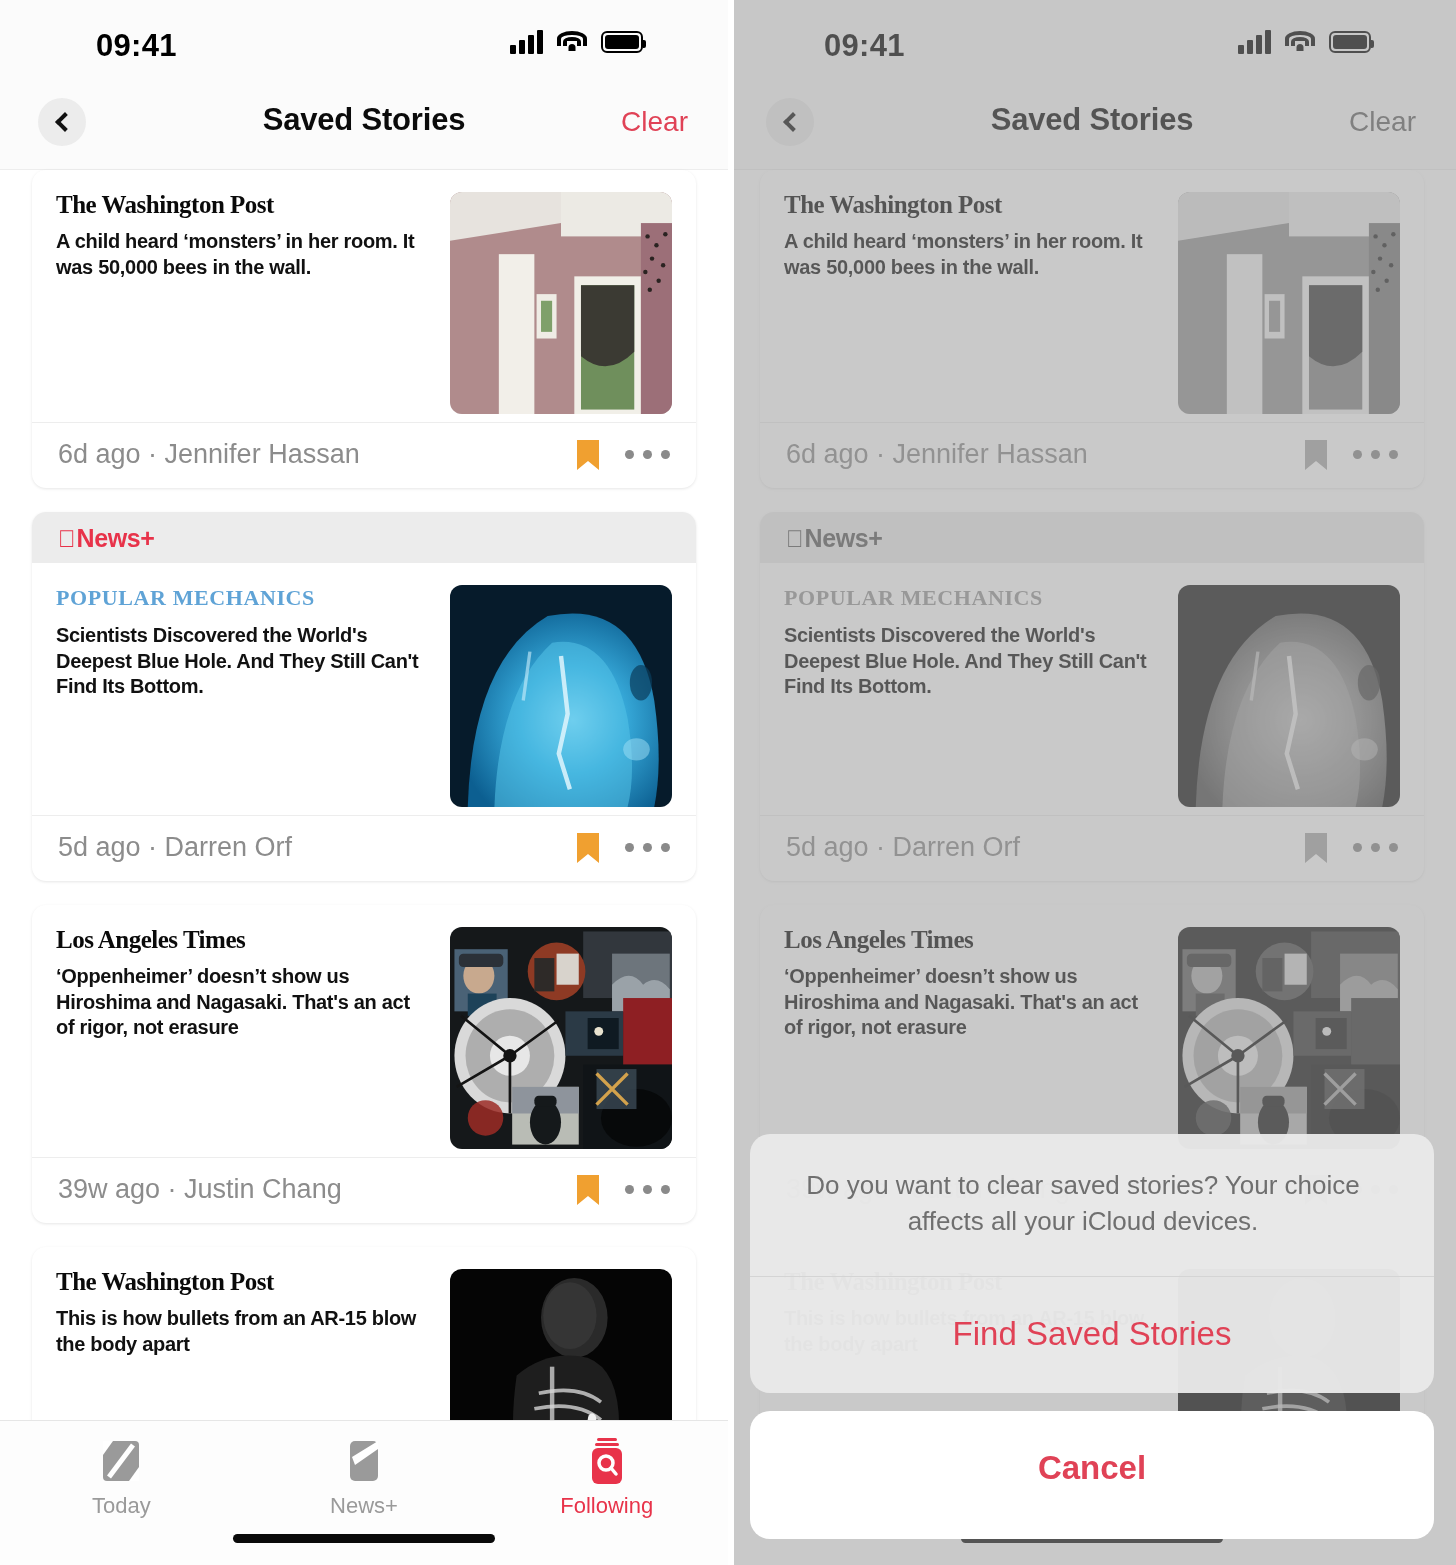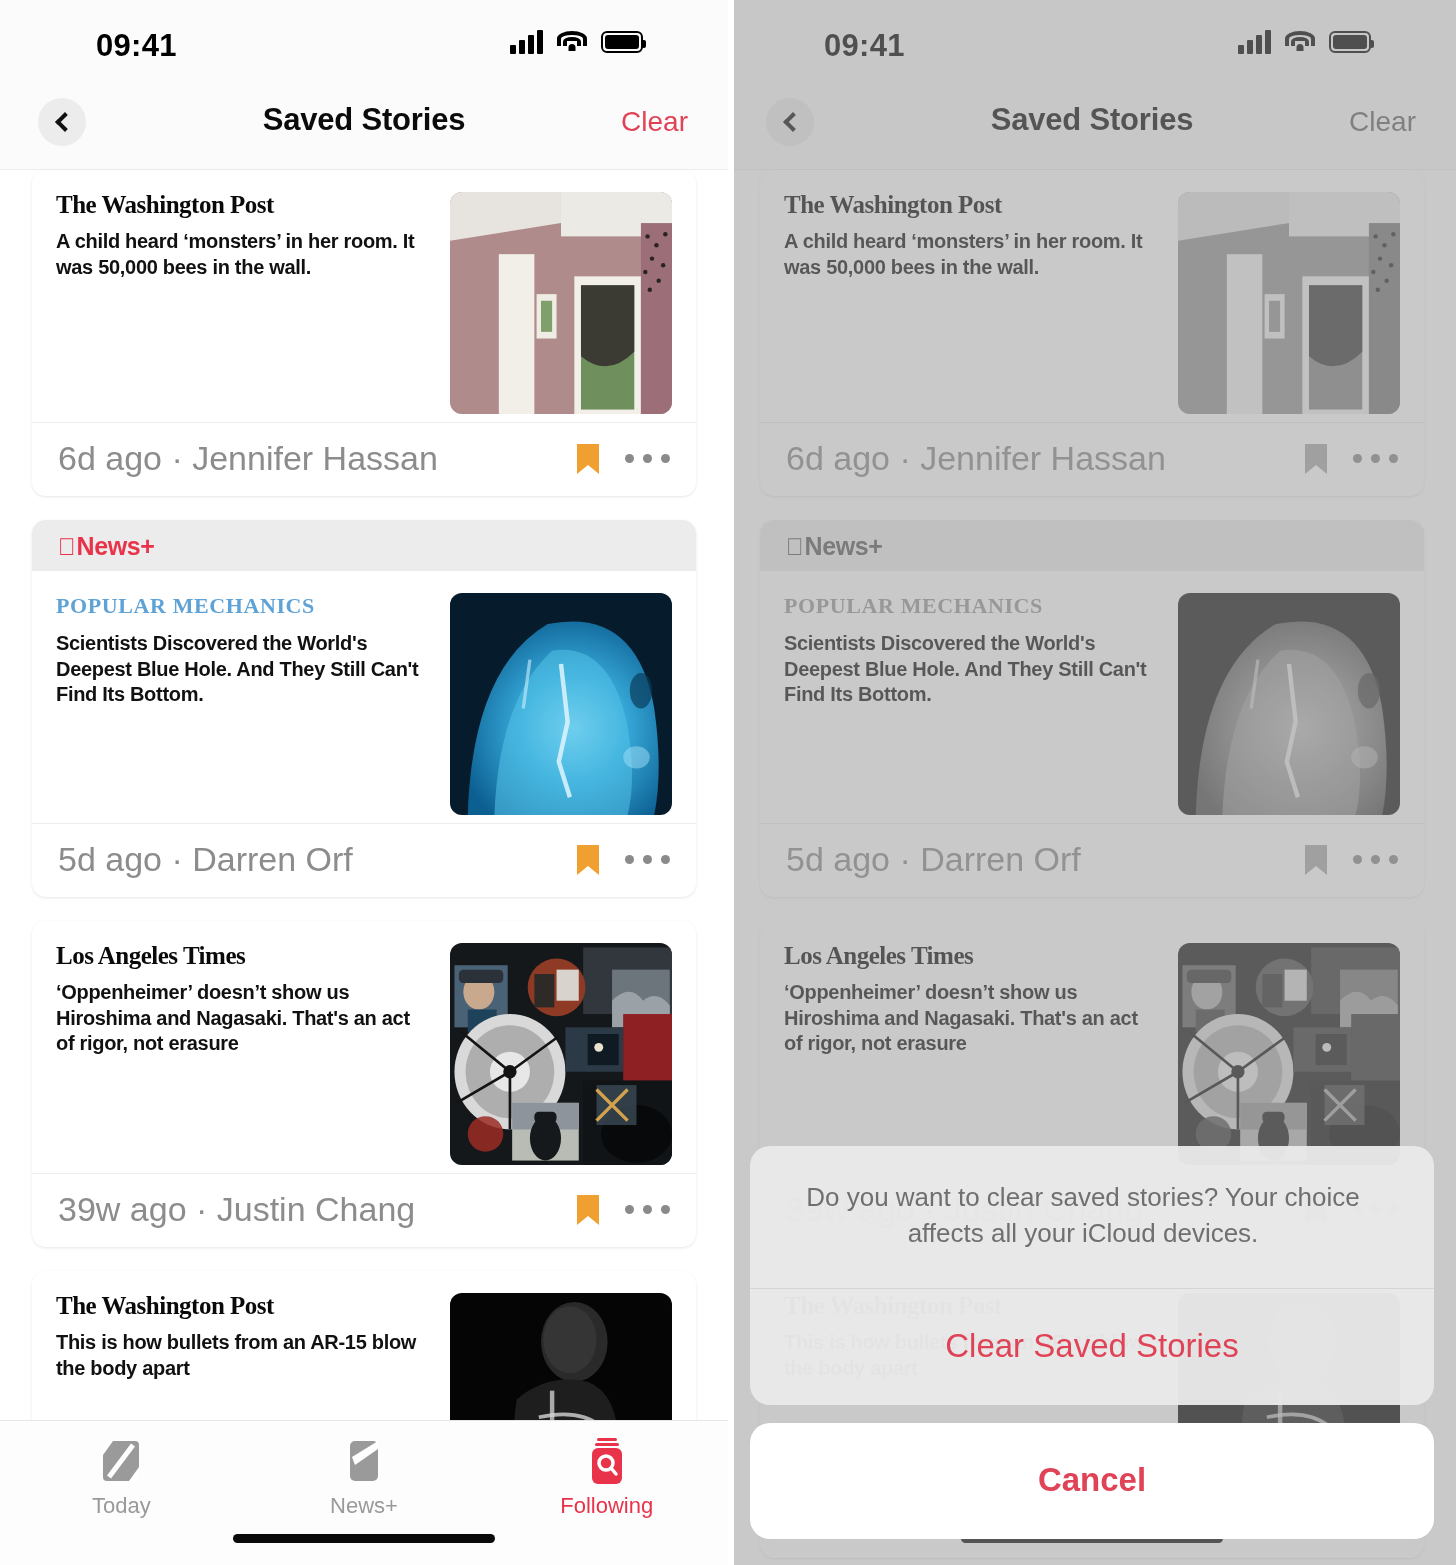--- a/index.html
+++ b/index.html
@@ -108,21 +108,21 @@
     font-size:20px; font-weight:bold; color:#111; line-height:1.28;
     letter-spacing:-0.3px;
   }
   .thumb { width:222px; height:222px; border-radius:12px; overflow:hidden; flex:none; background:#ddd;}
   .thumb svg { display:block; width:100%; height:100%; }
   .card-foot {
     border-top:1px solid #ededed;
     padding:16px 26px 18px 26px;
     display:flex; align-items:center; justify-content:space-between;
   }
-  .meta { font-size:34px; color:#8c8c8c; }
+  .meta { font-size:27px; color:#8c8c8c; }
   .foot-actions { display:flex; align-items:center; gap:26px; }
   .bookmark { width:22px; height:30px; position:relative; }
   .bookmark svg { display:block; }
   .dots { display:flex; gap:9px; align-items:center;}
   .dots i { width:9px; height:9px; border-radius:50%; background:#8a8a8a; display:block;}
 
   
   .tabbar {
     position:absolute; left:0; right:0; bottom:0; height:145px;
     background:#fdfdfd; border-top:1px solid #e6e6e6;
@@ -150,21 +150,21 @@
     padding:34px 60px 36px 42px; text-align:center;
     font-size:26px; color:#6f6f6f; line-height:1.38;
     border-bottom:1px solid #d4d4d4;
   }
   .sheet-action {
     padding:38px 0 40px 0; text-align:center;
     font-size:33px; color:#E04256;
   }
   .sheet-cancel {
     background:#ffffff; border-radius:20px;
-    padding:38px 0 40px 0; text-align:center;
+    padding:38px 0 52px 0; text-align:center;
     font-size:33px; font-weight:600; color:#E04256;
   }
 </style>
 </head>
 <body>
 
 <div class="stage">
 
   <div class="phone left">
     <div class="screen-inner">
@@ -642,19 +642,19 @@
         </div>
 
       </div>
 
       <div class="home-ind"></div>
     </div>
 
     <div class="sheet-wrap" style="z-index:60">
       <div class="sheet-group">
         <div class="sheet-msg">Do you want to clear saved stories? Your choice affects all your iCloud devices.</div>
-        <div class="sheet-action">Clear Saved Stories</div>
+        <div class="sheet-action">Find Saved Stories</div>
       </div>
       <div class="sheet-cancel">Cancel</div>
     </div>
   </div>
 
 </div>
 
 </body></html>

